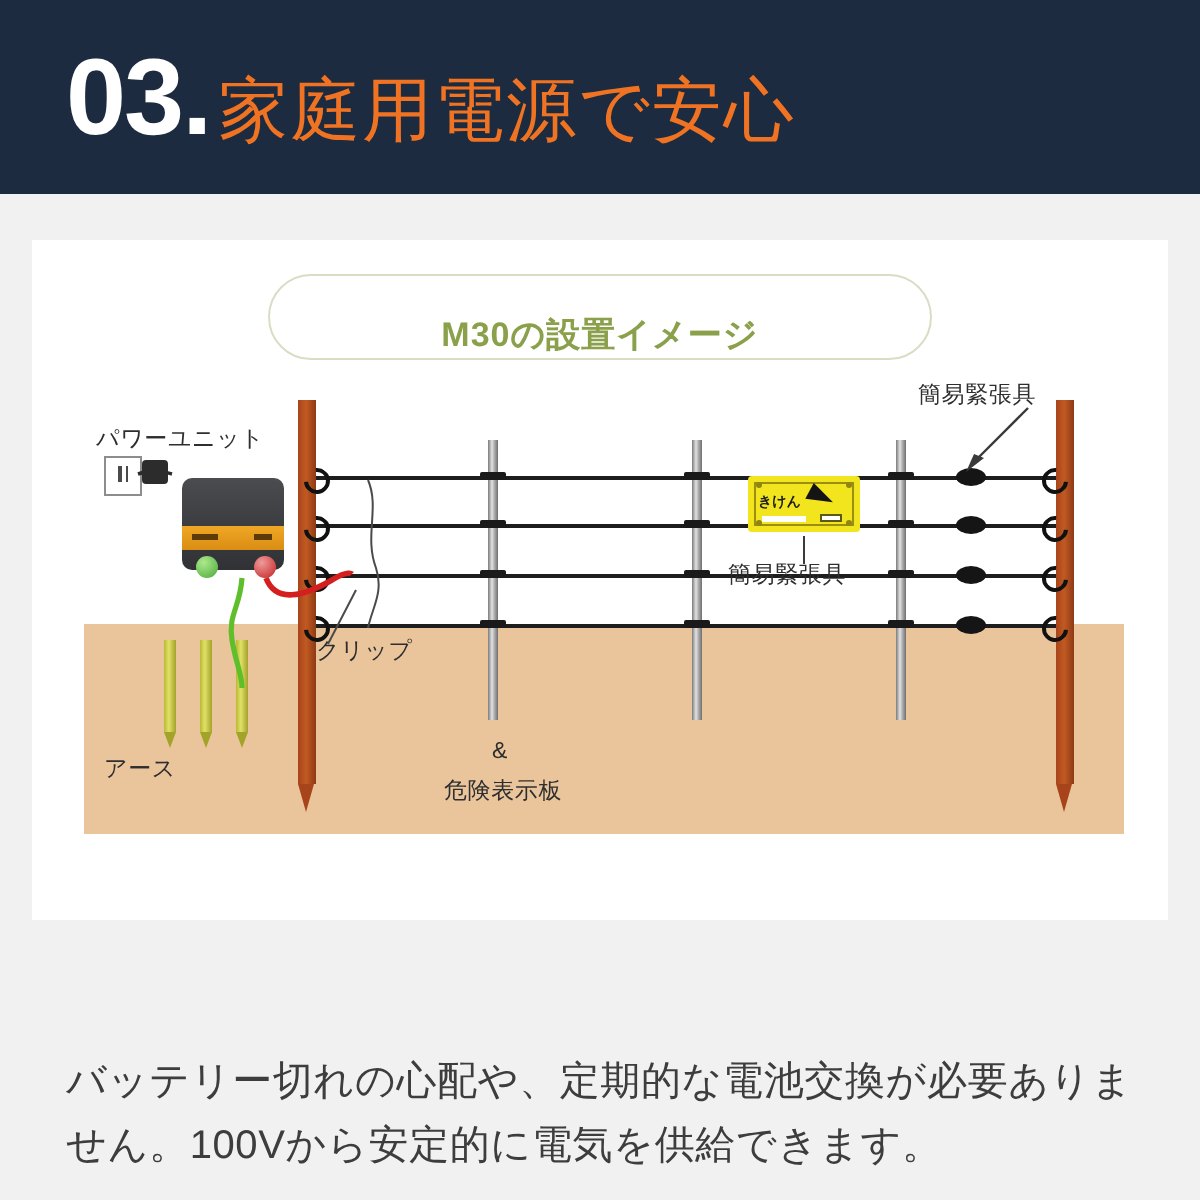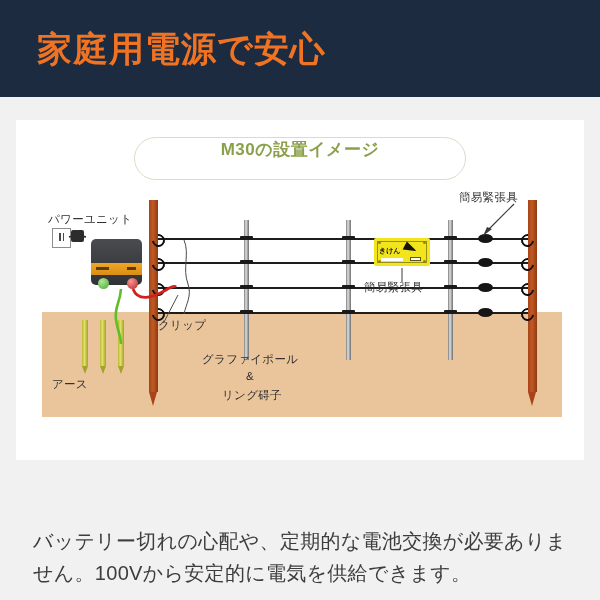--- a/index.html
+++ b/index.html
@@ -24,41 +24,41 @@
   .hdr-num{
     color:#ffffff;
     font-size:54px;
     font-weight:bold;
     letter-spacing:-1px;
     line-height:1;
   }
   .hdr-title{
     color:#ef7322;
     font-size:35px;
-    font-weight:bold;
+    font-weight:normal;
     letter-spacing:1px;
     line-height:1;
     margin-left:4px;
   }
 
   
   .card{
     position:absolute;
     left:16px;top:120px;
     width:568px;height:340px;
     background:#ffffff;
   }
 
   
   .pill{
     position:absolute;left:118px;top:17px;
     width:332px;height:43px;
     border:1.6px solid #d8dec4;
     border-radius:22px;
-    display:flex;align-items:flex-start;justify-content:center;
+    display:flex;align-items:flex-end;justify-content:center;
     box-sizing:border-box;
   }
   .pill-text{
     color:#8aa04a;
     font-size:17px;
     font-weight:bold;
     letter-spacing:.5px;
   }
 
   
@@ -233,20 +233,21 @@
     font-size:20px;
     line-height:1.62;
     letter-spacing:.3px;
   }
 </style>
 </head>
 <body>
 
 <div class="header">
   <div class="header-inner">
+    <span class="hdr-num">03.</span>
     <span class="hdr-title">家庭用電源で安心</span>
   </div>
 </div>
 
 <div class="card">
 
   <div class="pill">
     <span class="pill-text">M30の設置イメージ</span>
   </div>
 
@@ -341,22 +342,21 @@
       <div class="sign-screw" style="left:49px;top:22px"></div>
       <div class="sign-bolt"></div>
       <div class="sign-txt">きけん</div>
       <div class="sign-bar"></div>
       <div class="sign-bar2"></div>
     </div>
 
     <span class="lbl lbl-big" style="left:32px;top:20px">パワーユニット</span>
     <span class="lbl lbl-big" style="left:36px;top:185px">アース</span>
     <span class="lbl lbl-big" style="left:142px;top:126px">クリップ</span>
-    <span class="lbl lbl-big" style="left:186px;top:160px">グラファイポール</span>
     <span class="lbl lbl-big" style="left:230px;top:178px">&amp;</span>
-    <span class="lbl lbl-big" style="left:206px;top:196px">リング碍子</span>
+    <span class="lbl lbl-big" style="left:206px;top:196px">危険表示板</span>
     <span class="lbl lbl-big" style="left:348px;top:88px">簡易緊張具</span>
     <span class="lbl lbl-big" style="left:443px;top:-2px">簡易緊張具</span>
 
   </div>
 </div>
 
 <p class="body-text">バッテリー切れの心配や、定期的な電池交換が必要ありません。100Vから安定的に電気を供給できます。</p>
 
 </body></html>

